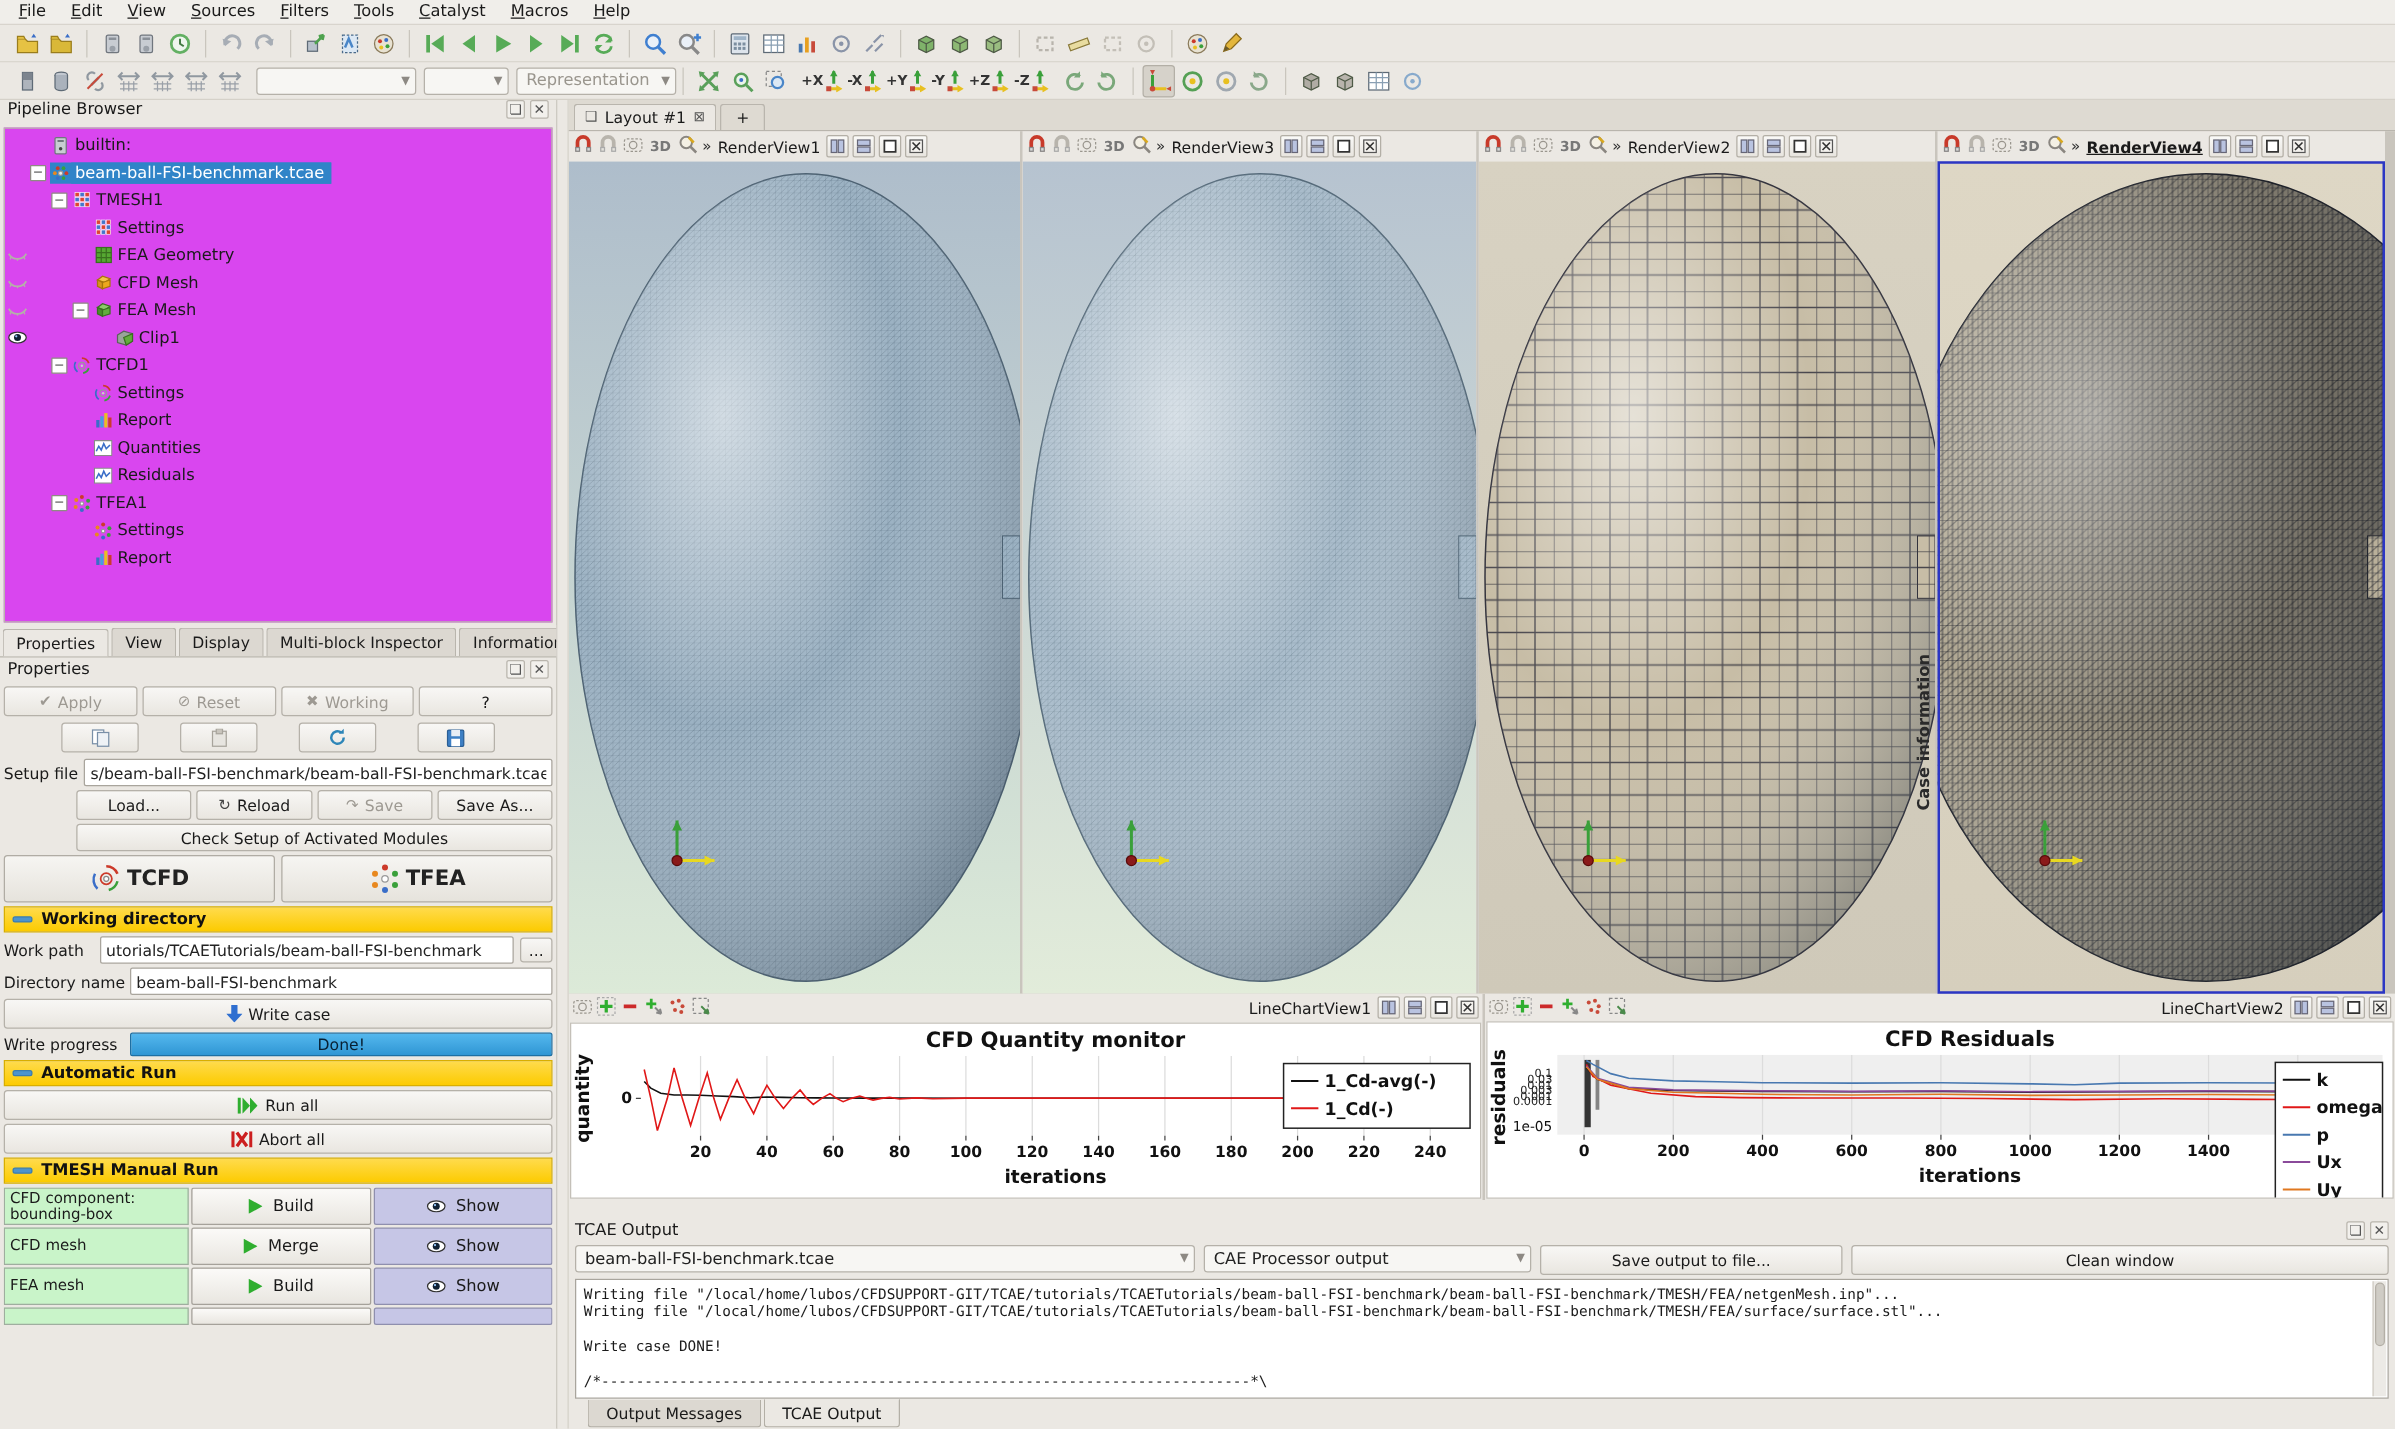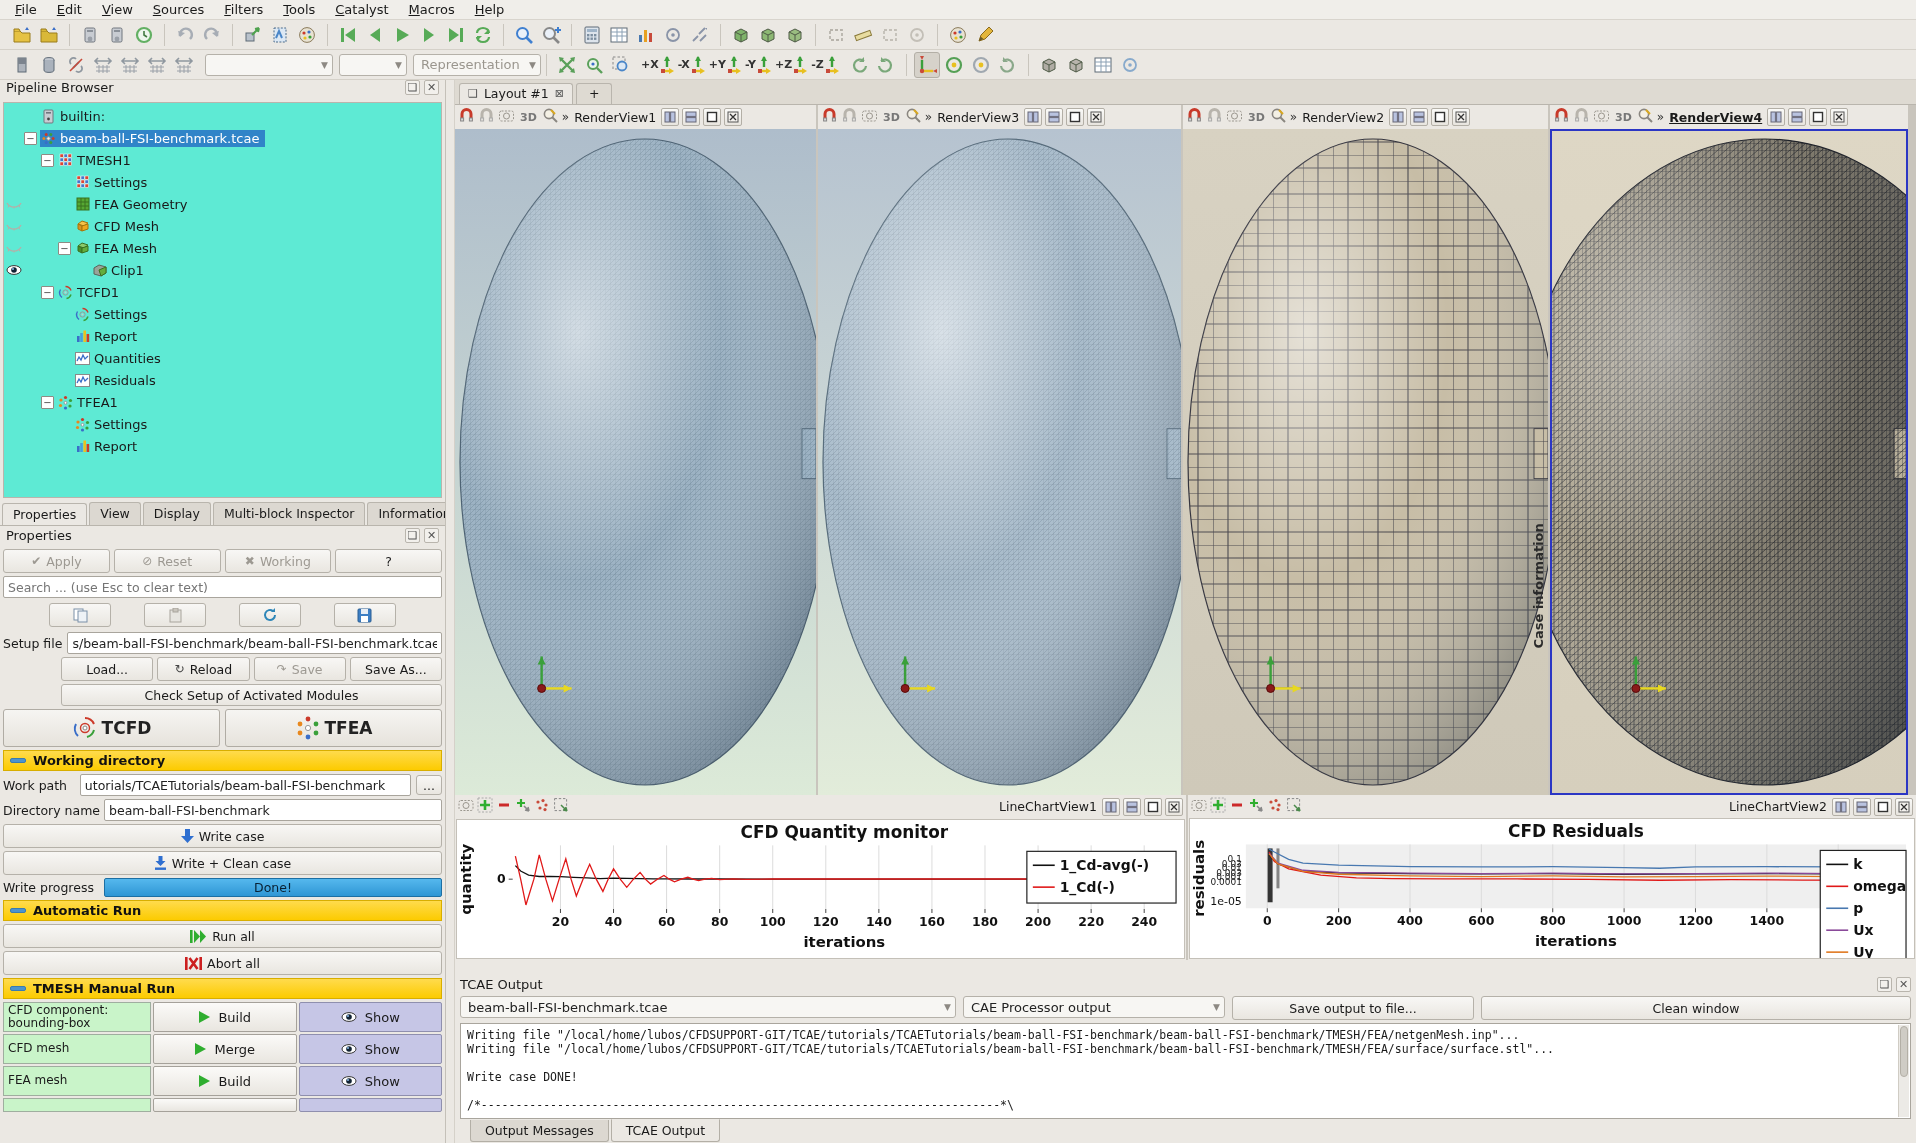--- a/index.html
+++ b/index.html
@@ -30,21 +30,21 @@
   .vsplit { width:9px; background:#ebe8e3; border-right:1px solid #d5d1c9; }
   .right { flex:1; display:flex; flex-direction:column; min-width:0; }
 
   
   .phead { height:22px; display:flex; align-items:flex-start; padding:0 6px; gap:4px; }
   .phead .ptitle { flex:1; }
   .mini { width:15px; height:15px; display:flex; align-items:center; justify-content:center; font-size:11px; color:#555; border:1px solid #b9b5ad; background:#f2f0ec; border-radius:2px; line-height:1; }
 
   
   .pipeline { height:420px; display:flex; flex-direction:column; }
-  .tree { flex:1; background:#5eead4; border:1px solid #b9b5ad; margin:0 3px 2px 3px; overflow:hidden; padding-top:2px; }
+  .tree { flex:1; background:#d946ef; border:1px solid #b9b5ad; margin:0 3px 2px 3px; overflow:hidden; padding-top:2px; }
   .trow { height:22px; display:flex; align-items:center; }
   .trow .eye { width:20px; display:flex; justify-content:center; flex:none; }
   .trow .expander { width:13px; height:13px; flex:none; border:1px solid #8f8b84; background:#fff; color:#444; font-size:10px; line-height:11px; text-align:center; margin-right:3px; border-radius:1px; }
   .trow .noexp { width:16px; flex:none; }
   .trow .ticon { width:17px; flex:none; display:flex; justify-content:center; }
   .trow .tlabel { padding:1px 6px 1px 3px; white-space:nowrap; }
   .trow.sel .tlabel { background:#3084c8; color:#fff; }
   .trow.sel .selwrap { background:#3084c8; }
 
   
@@ -902,21 +902,20 @@
             </div>
           <div class="btn disabled">
               <span class="bicon">✖</span>
               <span>Working</span>
             </div>
           <div class="btn">
               <span>?</span>
             </div>
         </div>
 
-        <input class="field" placeholder="Search ... (use Esc to clear text)" style="">
 
         <div class="iconrow">
           <div class="btn">
               <svg width="15" height="15" viewBox="0 0 15 15">
                 <rect x="1" y="1" width="9" height="11" fill="#fff" stroke="#7a90a8"></rect>
                 <rect x="5" y="3" width="9" height="11" fill="#eef2f6" stroke="#7a90a8"></rect>
               </svg>
             </div>
           <div class="btn">
               <svg width="15" height="15" viewBox="0 0 15 15">
@@ -1008,29 +1007,20 @@
           <span class="flabel" style="width:96px">Directory name</span>
           <input class="field" value="beam-ball-FSI-benchmark" style="">
         </div>
 
         <div class="btnrow">
             <div class="btn">
           <svg width="13" height="14" viewBox="0 0 13 14">
                 <path d="M4 0h5v7h4l-6.5 7L0 7h4z" fill="#2f6fd0"></path>
               </svg>
           <span>Write case</span>
-            </div>
-          </div>
-        <div class="btnrow">
-            <div class="btn">
-          <svg width="13" height="14" viewBox="0 0 13 14">
-                <path d="M4.5 0h4v5h3L6.5 10 1.5 5h3z" fill="#2f6fd0"></path>
-                <rect x="1" y="11.5" width="11" height="2.4" fill="#2f6fd0"></rect>
-              </svg>
-          <span>Write + Clean case</span>
             </div>
           </div>
 
         <div class="formrow">
           <span class="flabel" style="width:96px">Write progress</span>
           <div class="progress">
               <span>Done!</span>
             </div>
         </div>
 

